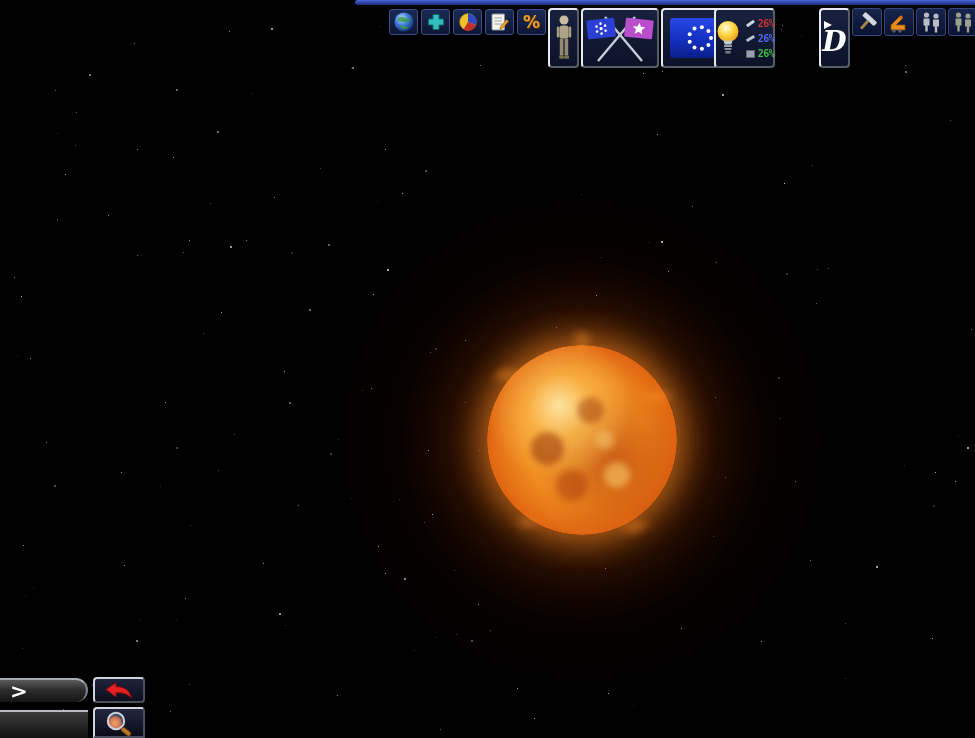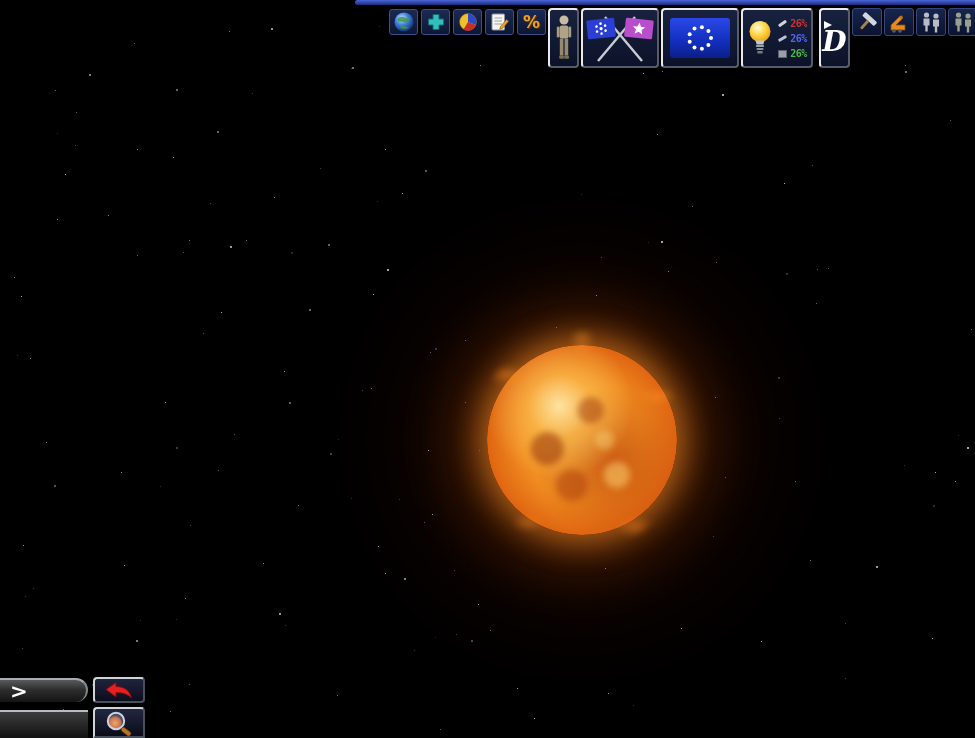--- a/index.html
+++ b/index.html
@@ -415,21 +415,21 @@
           <circle cx="24.7" cy="28.8" r="2"></circle>
           <circle cx="24.7" cy="21.2" r="2"></circle>
           <circle cx="29.5" cy="15.5" r="2"></circle>
           <circle cx="36.9" cy="14.2" r="2"></circle>
           <circle cx="43.4" cy="17.9" r="2"></circle>
         </g>
       </svg>
     </span>
   </div>
 
-  <div class="big-btn research" style="left:741px;width:72px">
+  <div class="big-btn research" style="left:714px;width:61px">
     <span class="ic">
       <svg width="26" height="38" viewBox="0 0 26 38">
         <defs>
           <radialGradient id="bulbg" cx="40%" cy="32%" r="75%">
             <stop offset="0%" stop-color="#fffbe0"></stop>
               <stop offset="45%" stop-color="#ffd94a"></stop>
               <stop offset="100%" stop-color="#e89c10"></stop>
           </radialGradient>
         </defs>
         <circle cx="13" cy="12.5" r="10.5" fill="url(#bulbg)"></circle>

